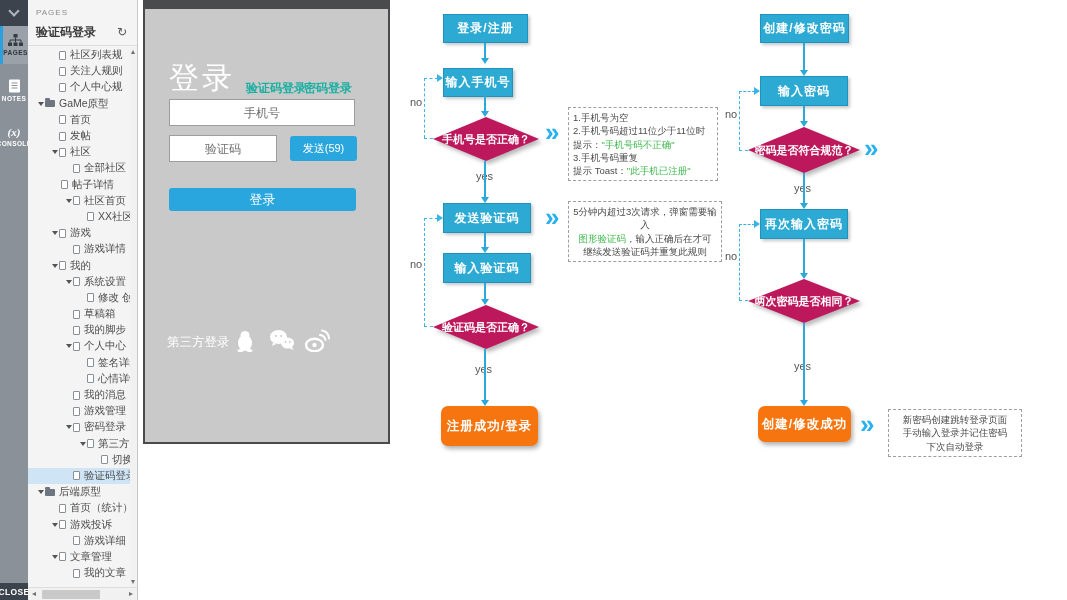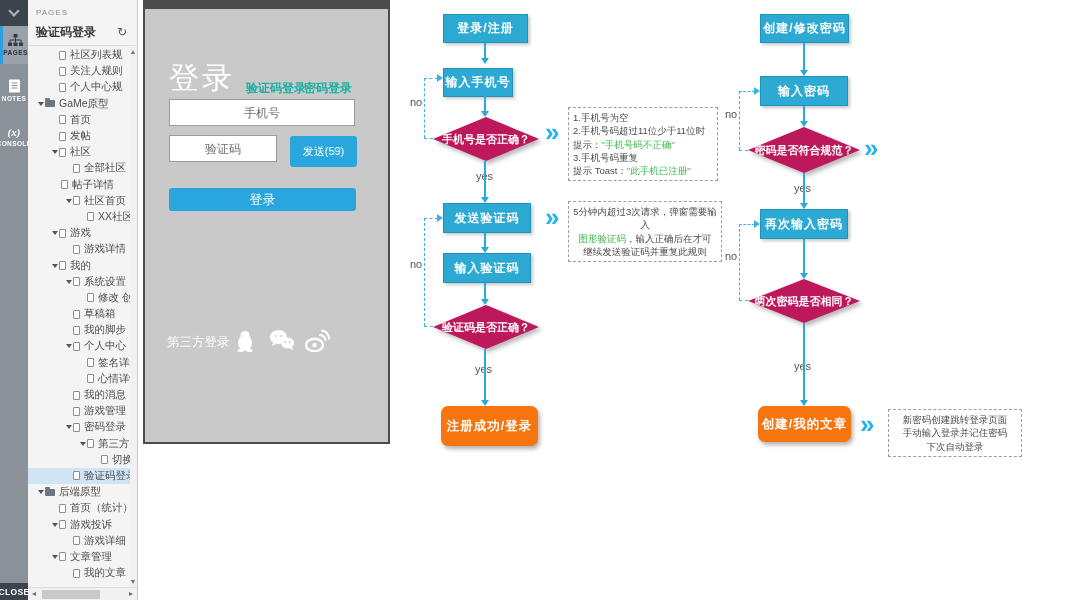--- a/index.html
+++ b/index.html
@@ -72,21 +72,21 @@
   .m-title { position:absolute; left:24px; top:56px; font-size:30px; color:#fff; letter-spacing:3px; }
   .m-tab { position:absolute; top:78px; font-size:12px; font-weight:bold; color:#17b0a2; cursor:pointer; }
   .m-tab1 { left:101px; } .m-tab2 { left:159px; }
   .m-input { position:absolute; height:27px; background:#fff; border:1px solid #9d9d9d; text-align:center;
     font-size:12px; color:#444; font-family:inherit; }
   .m-input::placeholder { color:#6f6f6f; opacity:1; }
   .m-in-phone { left:24px; top:97px; width:186px; }
   .m-in-code { left:24px; top:133px; width:108px; }
   .m-btn { position:absolute; background:#29a6dd; color:#fff; border:none; border-radius:3px;
     font-family:inherit; cursor:pointer; display:flex; align-items:center; justify-content:center; }
-  .m-send { left:145px; top:134px; width:67px; height:31px; font-size:11px; }
+  .m-send { left:145px; top:134px; width:67px; height:25px; font-size:11px; }
   .m-login { left:24px; top:186px; width:187px; height:23px; font-size:13px; }
   .m-3rd { position:absolute; left:22px; top:332px; font-size:12.5px; color:#fff; }
   .m-social { position:absolute; top:327px; cursor:pointer; }
   .m-qq { left:88px; } .m-wx { left:124px; } .m-wb { left:160px; }
 
   
   .fbox { position:absolute; background:#2caad4; border:1px solid #2093bc; color:#fff;
     font-size:12px; font-weight:bold; display:flex; align-items:center; justify-content:center;
     box-shadow:2px 2px 3px rgba(0,0,0,.22); letter-spacing:1px; }
   .fend { position:absolute; background:#f7750f; border-radius:7px; color:#fff; font-size:12.5px;
@@ -521,21 +521,21 @@
     <div class="dshape">两次密码是否相同？</div>
   </div>
 
   <div class="dl-h" style="left:601px;top:300px;width:9px"></div>
   <div class="dl-v" style="left:601px;top:224px;height:76px"></div>
   <div class="dl-h" style="left:601px;top:224px;width:16px"></div>
   <div class="ah-r" style="left:616px;top:220px"></div>
   <div class="flabel" style="left:587px;top:250px">no</div>
   <div class="flabel" style="left:656px;top:360px">yes</div>
   <div class="varrow" style="left:665px;top:323px;height:77px"></div>
-  <div class="fend" style="left:620px;top:406px;width:93px;height:36px">创建/我的文章</div>
+  <div class="fend" style="left:620px;top:406px;width:93px;height:36px">创建/修改成功</div>
   <div class="chev" style="left:722px;top:416px">»</div>
 
   <div class="note center" style="left:750px;top:409px;width:134px">
       <div><span>新密码创建跳转登录页面</span></div>
       <div><span>手动输入登录并记住密码</span></div>
       <div><span>下次自动登录</span></div>
     </div>
 </div>
 
 </body></html>

